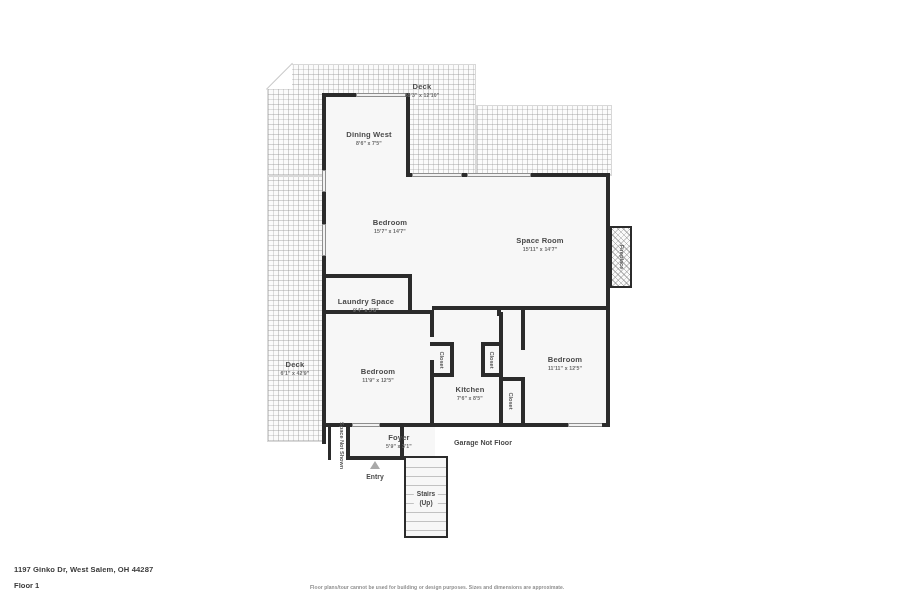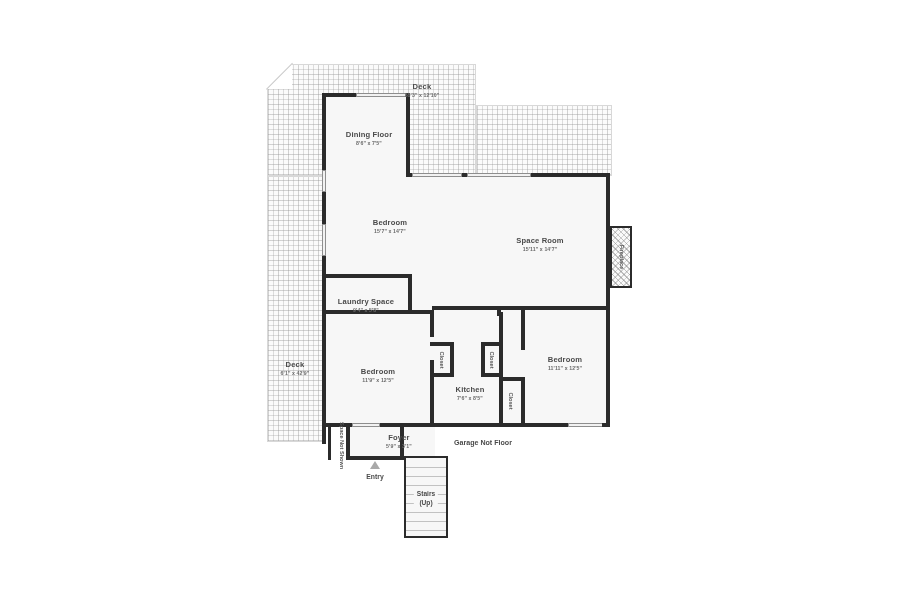--- a/index.html
+++ b/index.html
@@ -319,21 +319,21 @@
     <div class="entry-arrow" style="left:375px; top:461px;"></div>
     <div class="entry-label" style="left:375px; top:473px;">Entry</div>
 
 
     <div class="rlabel" style="left:422px; top:82px;">
       <span class="nm">Deck</span>
       <span class="dm">38'3" x 12'10"</span>
     </div>
 
     <div class="rlabel" style="left:369px; top:130px;">
-      <span class="nm">Dining Floor</span>
+      <span class="nm">Dining West</span>
       <span class="dm">8'6" x 7'5"</span>
     </div>
 
     <div class="rlabel" style="left:390px; top:218px;">
       <span class="nm">Bedroom</span>
       <span class="dm">15'7" x 14'7"</span>
     </div>
 
     <div class="rlabel" style="left:540px; top:236px;">
       <span class="nm">Space Room</span>
@@ -375,14 +375,19 @@
     <div class="vlabel" style="left:494px; top:398px; width:34px; text-align:center;">Closet</div>
 
     <div class="vlabel" style="left:310px; top:442px; width:62px; text-align:center; line-height:1.3;">
       <span>Space Not Shown</span>
     </div>
 
     <div class="plain-label" style="left:454px; top:439px;">Garage Not Floor</div>
 
   </div>
 
+  <div id="footer">
+    <div id="addr">1197 Ginko Dr, West Salem, OH 44287</div>
+    <div id="floorlbl">Floor 1</div>
+    <div id="disclaimer">Floor plans/tour cannot be used for building or design purposes. Sizes and dimensions are approximate.</div>
+  </div>
 
 </div>
 
 </body></html>

